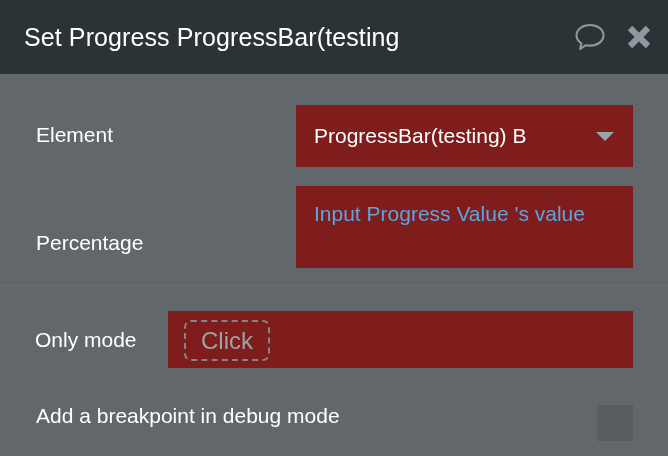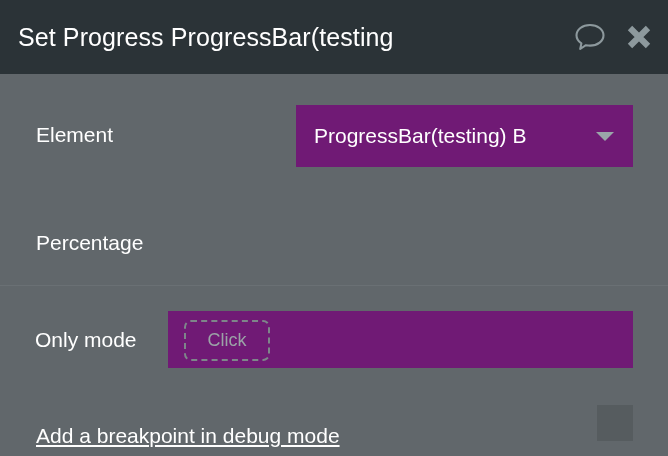--- a/index.html
+++ b/index.html
@@ -28,21 +28,21 @@
     position: absolute;
     left: 0;
     top: 0;
     width: 668px;
     height: 74px;
     background: #2b3337;
     overflow: hidden;
   }
   #title-text {
     position: absolute;
-    left: 18px;
+    left: 24px;
     top: 0;
     height: 74px;
     line-height: 74px;
     width: 520px;
     white-space: nowrap;
     overflow: hidden;
     color: #ffffff;
     font-size: 25px;
     font-weight: 400;
     letter-spacing: 0.1px;
@@ -66,21 +66,21 @@
   .row-label {
     position: absolute;
     color: #ffffff;
     font-size: 21px;
     font-weight: 400;
     white-space: nowrap;
   }
 
   .field {
     position: absolute;
-    background: #701a75;
+    background: #7f1d1d;
     box-sizing: border-box;
   }
 
   #element-label  { left: 36px; top: 123px; text-align: center; }
   #element-field  { left: 296px; top: 105px; width: 337px; height: 62px; }
   #element-value  {
     position: absolute;
     left: 18px;
     top: 0;
     height: 62px;
@@ -129,26 +129,26 @@
   #onlywhen-chip {
     position: absolute;
     left: 16px;
     top: 9px;
     width: 86px;
     height: 41px;
     box-sizing: border-box;
     border: 2px dashed #7e868a;
     border-radius: 7px;
     color: #9ba3a7;
-    font-size: 18px;
+    font-size: 24px;
     line-height: 37px;
     text-align: center;
   }
 
-  #breakpoint-label { left: 36px; top: 424px; text-decoration: underline; }
+  #breakpoint-label { left: 36px; top: 404px; }
   #breakpoint-checkbox {
     position: absolute;
     left: 597px;
     top: 405px;
     width: 36px;
     height: 36px;
     background: #565c5f;
     box-sizing: border-box;
     cursor: pointer;
   }
@@ -180,20 +180,23 @@
 
   <div class="row-label" id="element-label">Element</div>
 
   <div class="field" id="element-field">
     <div id="element-value">ProgressBar(testing) B</div>
     <div id="element-chevron"></div>
   </div>
 
   <div class="row-label" id="percentage-label">Percentage</div>
 
+  <div class="field" id="percentage-field">
+    <div id="percentage-value">Input Progress Value 's value</div>
+  </div>
 
   <div id="divider"></div>
 
   <div class="row-label" id="onlywhen-label">Only mode</div>
 
   <div class="field" id="onlywhen-field">
     <div id="onlywhen-chip">Click</div>
   </div>
 
   <div class="row-label" id="breakpoint-label">Add a breakpoint in debug mode</div>

